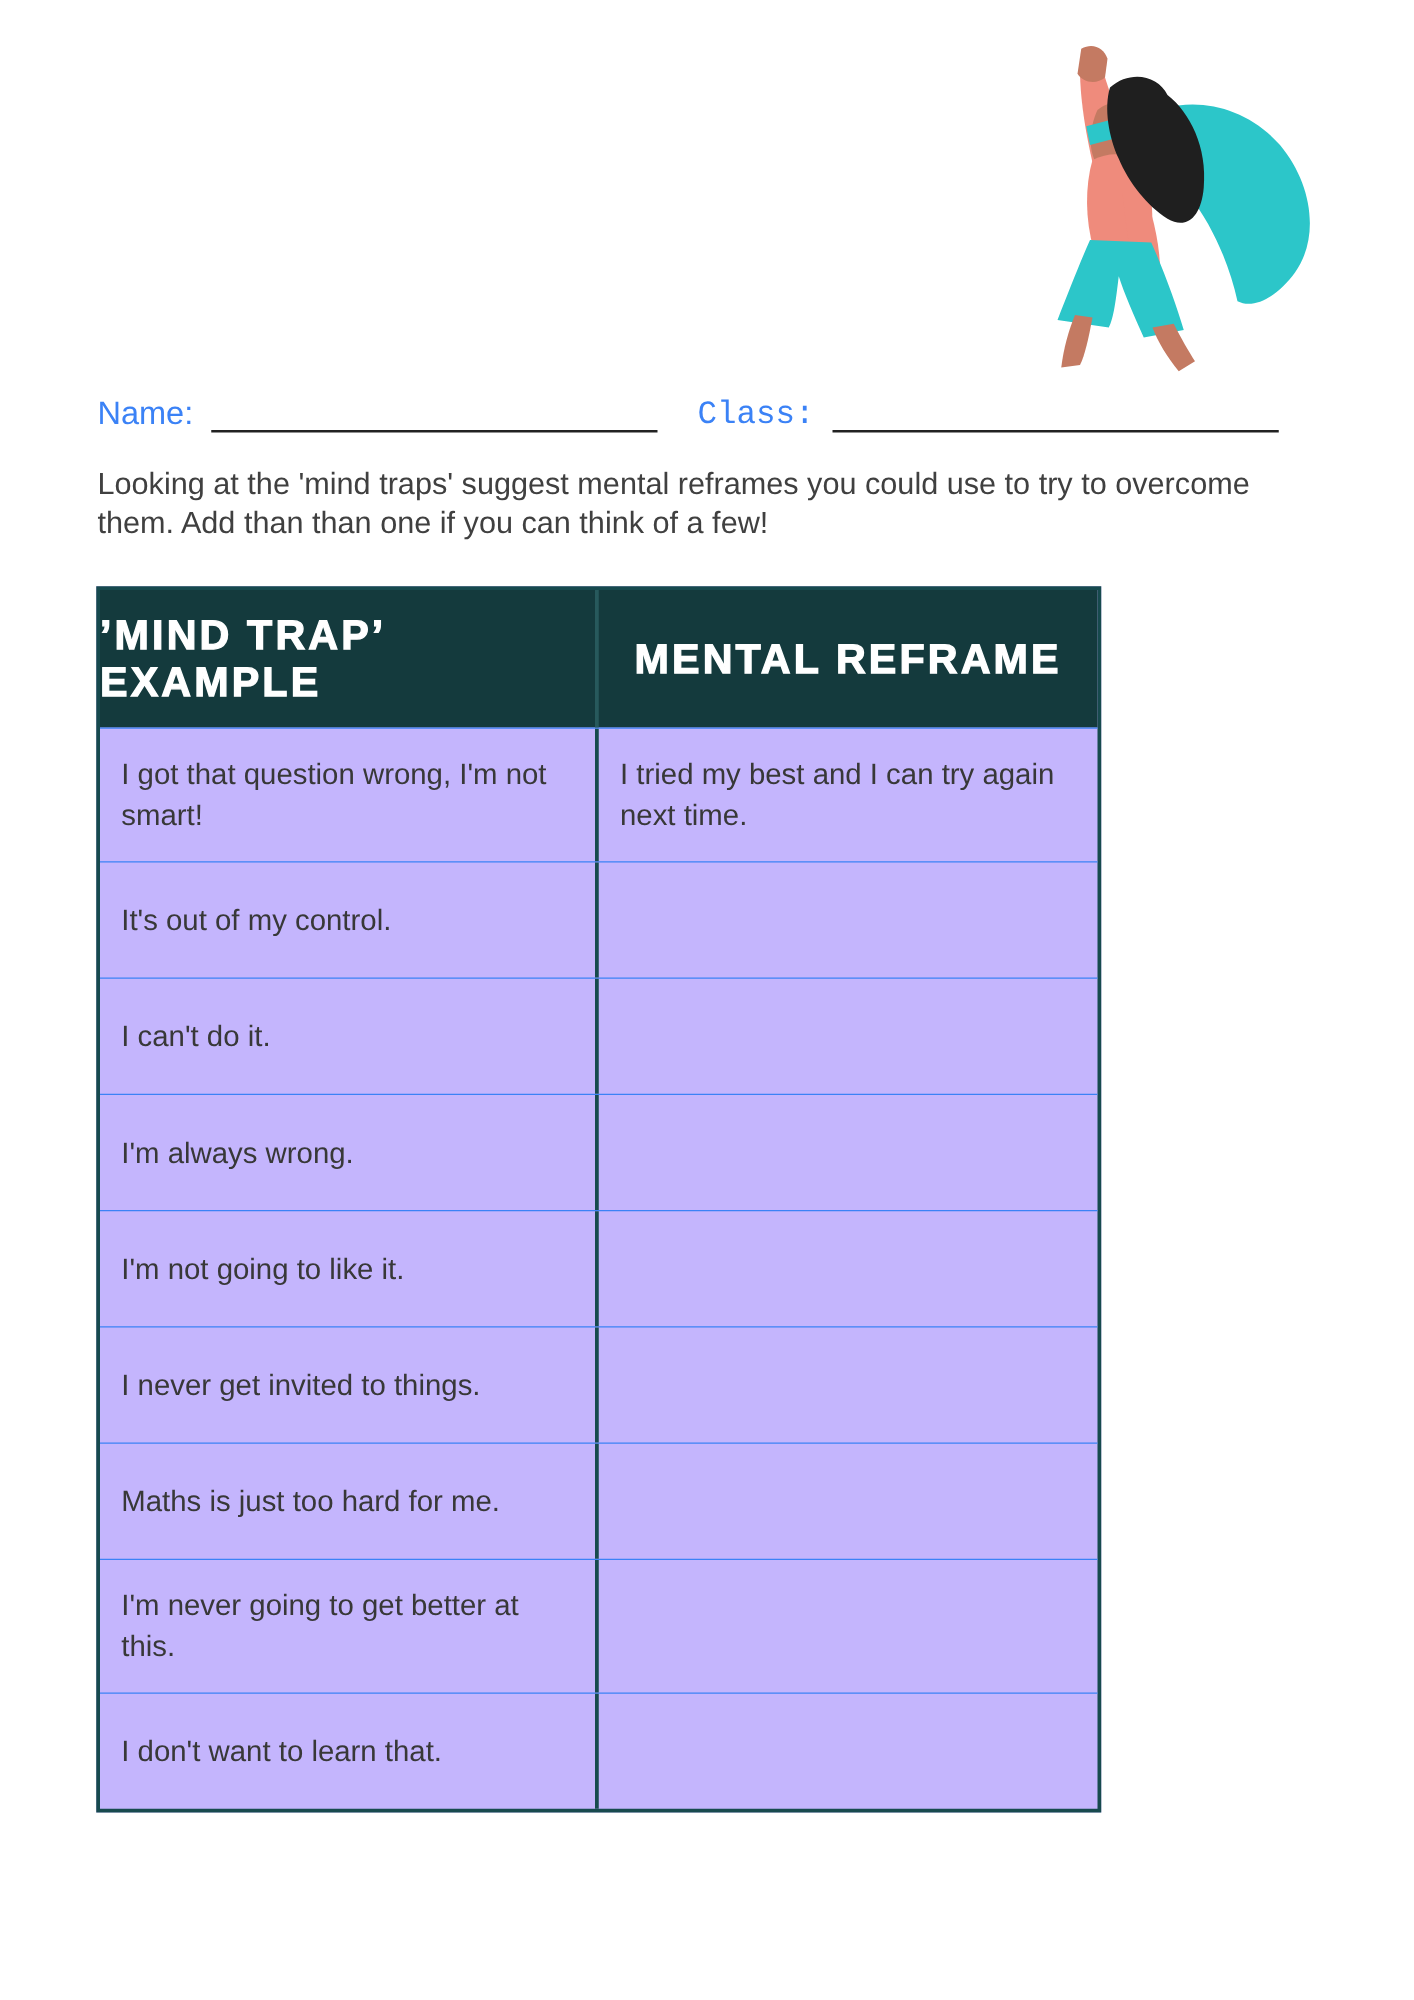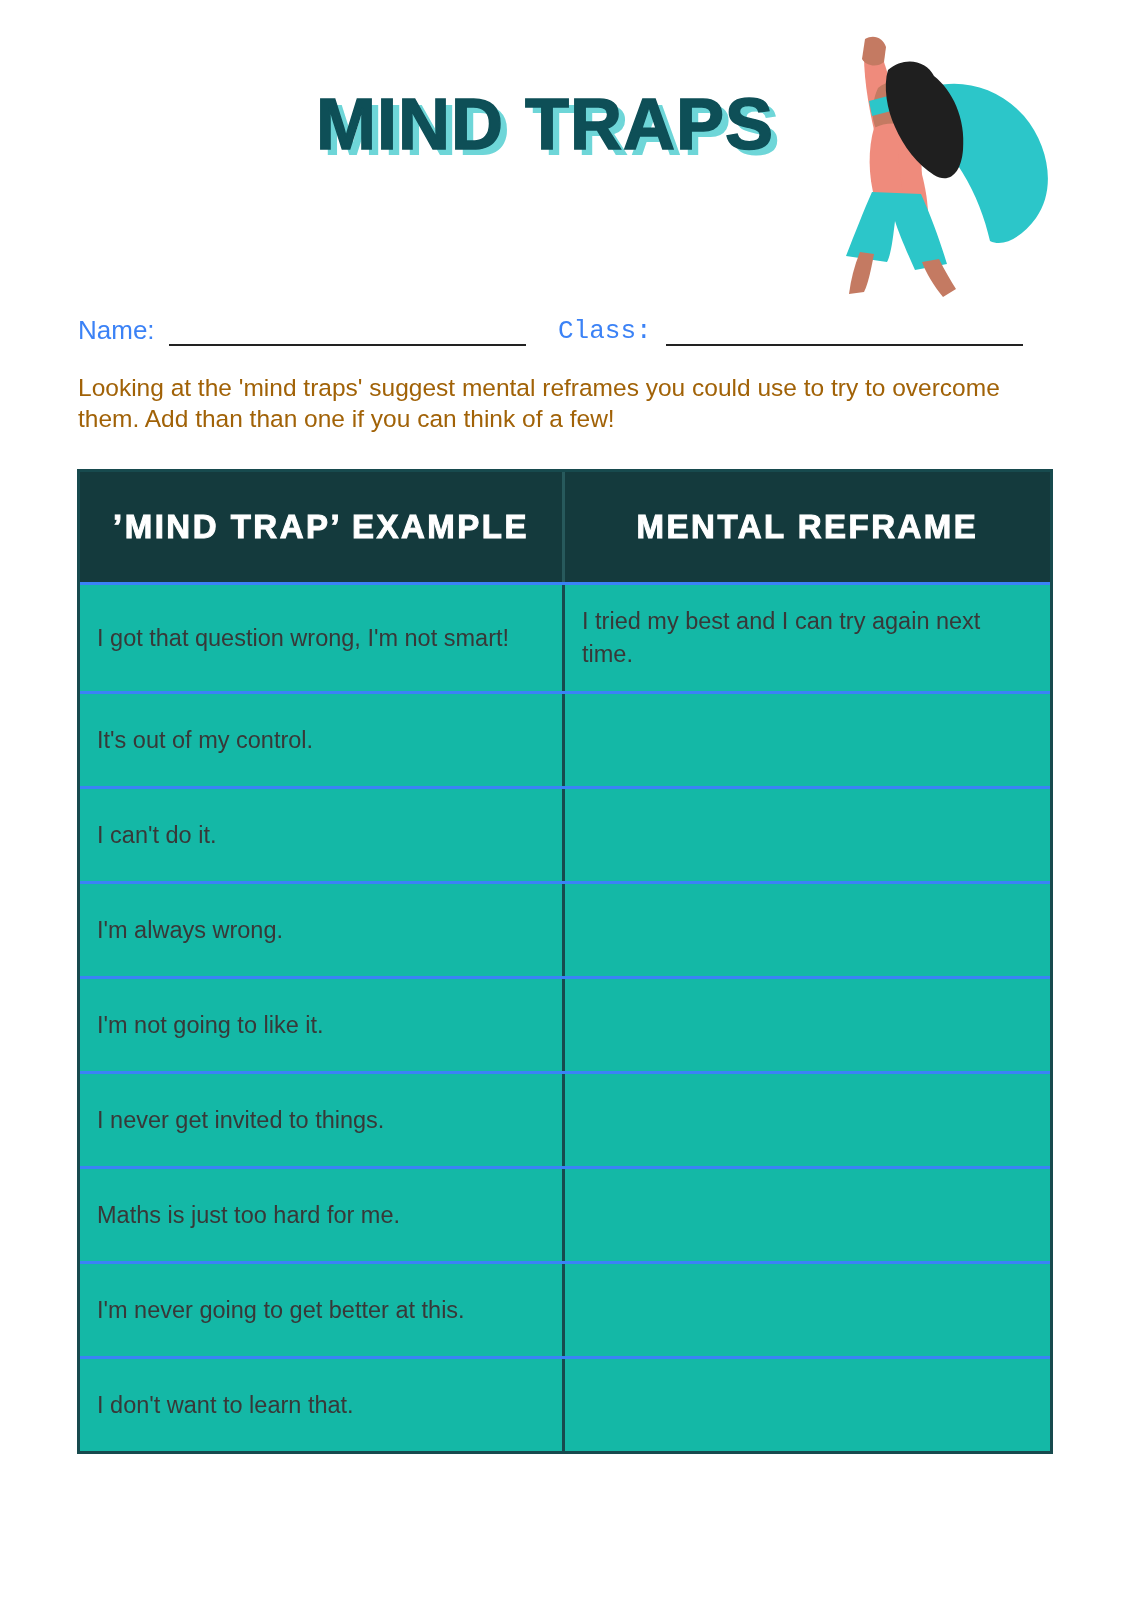--- a/index.html
+++ b/index.html
@@ -48,66 +48,65 @@
     height: 30px;
     margin-left: 14px;
   }
   .fields .label2 { margin-left: 32px; font-family: Liberation Mono, monospace; }
 
   
   .instructions {
     margin: 26px 60px 0 78px;
     font-size: 24.5px;
     line-height: 31px;
-    color: #a16207;
+    color: #404040;
   }
 
   
   .mt-table {
     margin: 35px 0 0 77px;
-    width: 976px;
+    width: 804px;
     border: 3px solid #174a4e;
-    background: #14b8a6;
+    background: #c4b5fd;
   }
   .thead {
     display: flex;
     height: 110px;
     background: #143a3d;
   }
   .th {
     width: 50%;
     display: flex;
     align-items: center;
     justify-content: center;
     color: #ffffff;
     font-weight: bold;
     font-size: 33px;
     letter-spacing: 2.5px;
     -webkit-text-stroke: 1px #ffffff;
   }
   .th-left { border-right: 3px solid #27595c; }
-  .tr { display: flex; border-top: 3px solid #3b82f6; }
+  .tr { display: flex; border-top: 1px solid #3b82f6; }
   .td {
     width: 50%;
     min-height: 92px;
     padding: 20px 20px 20px 17px;
     display: flex;
     align-items: center;
     font-size: 23.5px;
     line-height: 33px;
     color: #383838;
   }
   .td-left { border-right: 3px solid #174a4e; }
 </style>
 </head>
 <body>
 
 <div class="header">
   <div class="title-wrap">
-    <div>MIND TRAPS</div>
   </div>
 
   <svg class="hero-svg" viewBox="0 0 240 285" aria-hidden="true">
 
     <path d="M 92 72 C 128 50 176 58 206 92 C 232 123 238 166 218 194 C 205 212 186 224 172 217 C 162 172 136 120 90 94 Z" fill="#2cc6c9"></path>
 
     <path d="M 46 32 L 66 38 C 74 62 82 92 86 114 L 60 122 C 52 92 46 58 46 32 Z" fill="#ef8b7c"></path>
 
     <path d="M 47 15 C 56 10 65 14 68 23 L 66 38 C 59 44 48 42 44 35 Z" fill="#c47a62"></path>
 

